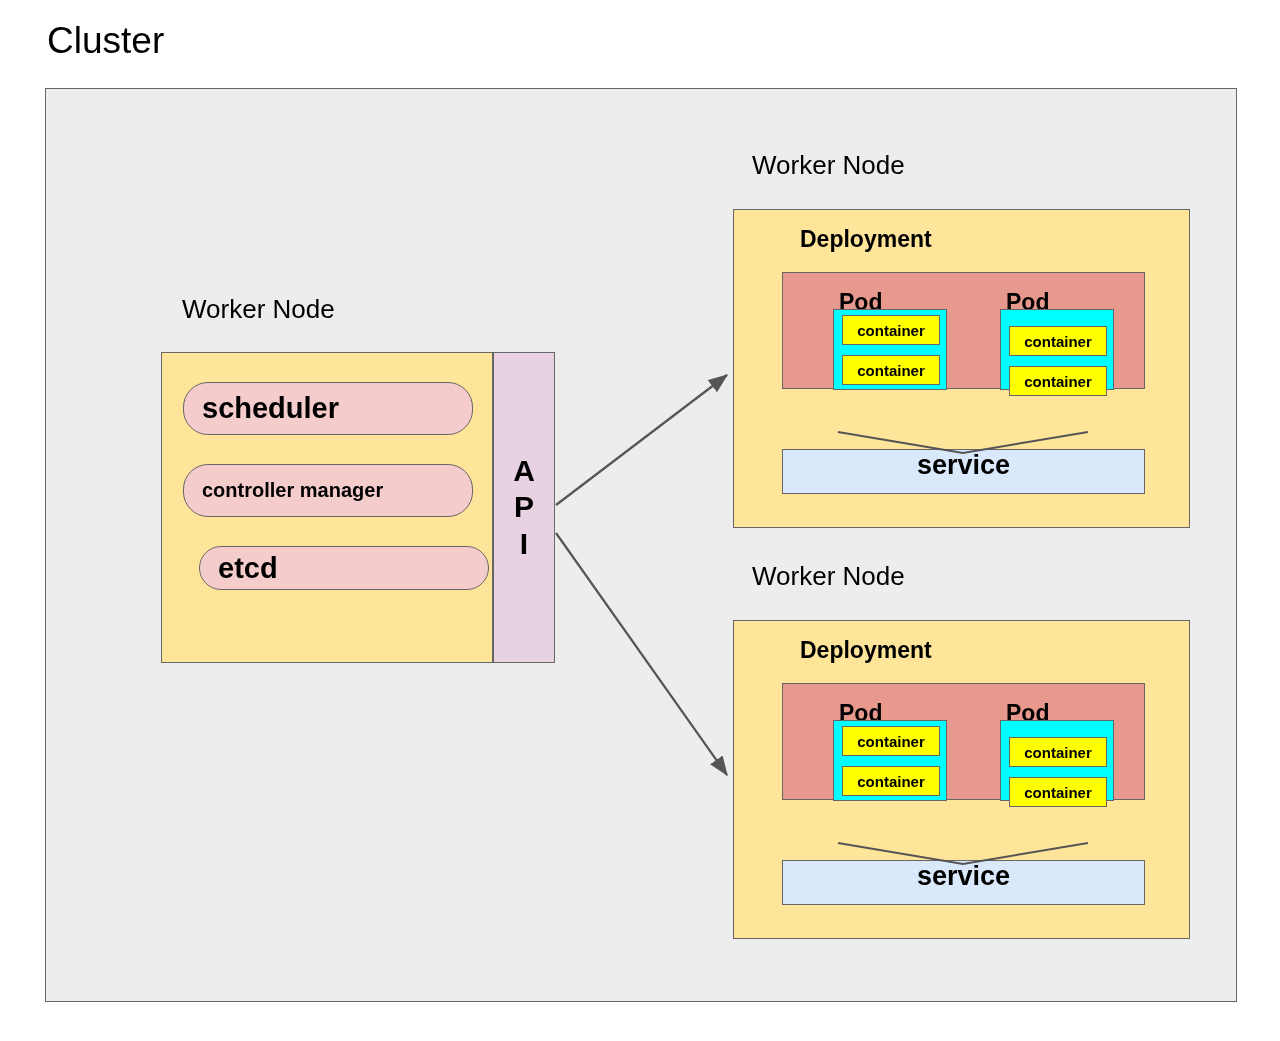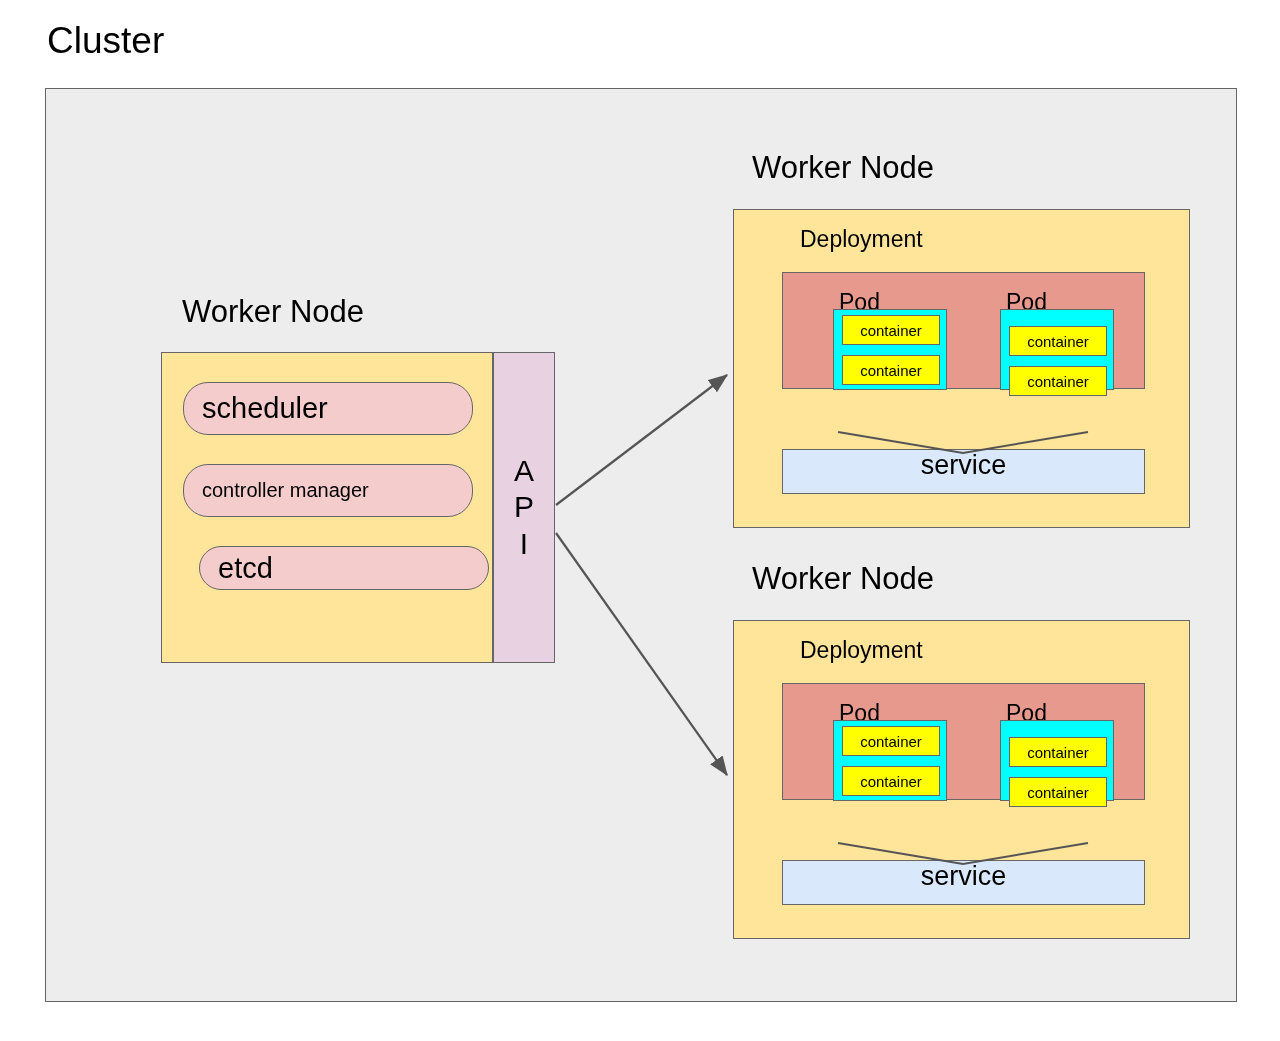--- a/index.html
+++ b/index.html
@@ -18,20 +18,21 @@
     height: 1041px;
     background: #ffffff;
     overflow: hidden;
   }
 
   
   .box {
     position: absolute;
     box-sizing: border-box;
     border: 1.6px solid #666666;
+    font-weight: bold;
   }
 
   
   .freelabel {
     position: absolute;
     white-space: nowrap;
     color: #000000;
     line-height: 1;
   }
 
@@ -39,21 +40,21 @@
   .cluster-box {
     background: #EDEDED;
     border-color: #666666;
   }
   .cluster-title {
     font-size: 37px;
   }
 
   
   .master-title, .worker-title {
-    font-size: 31px;
+    font-size: 26px;
   }
   .node-box {
     background: #FFE599;
   }
   .api-box {
     background: #E8D2E2;
   }
   .api-letters {
     position: absolute;
     left: 0;

